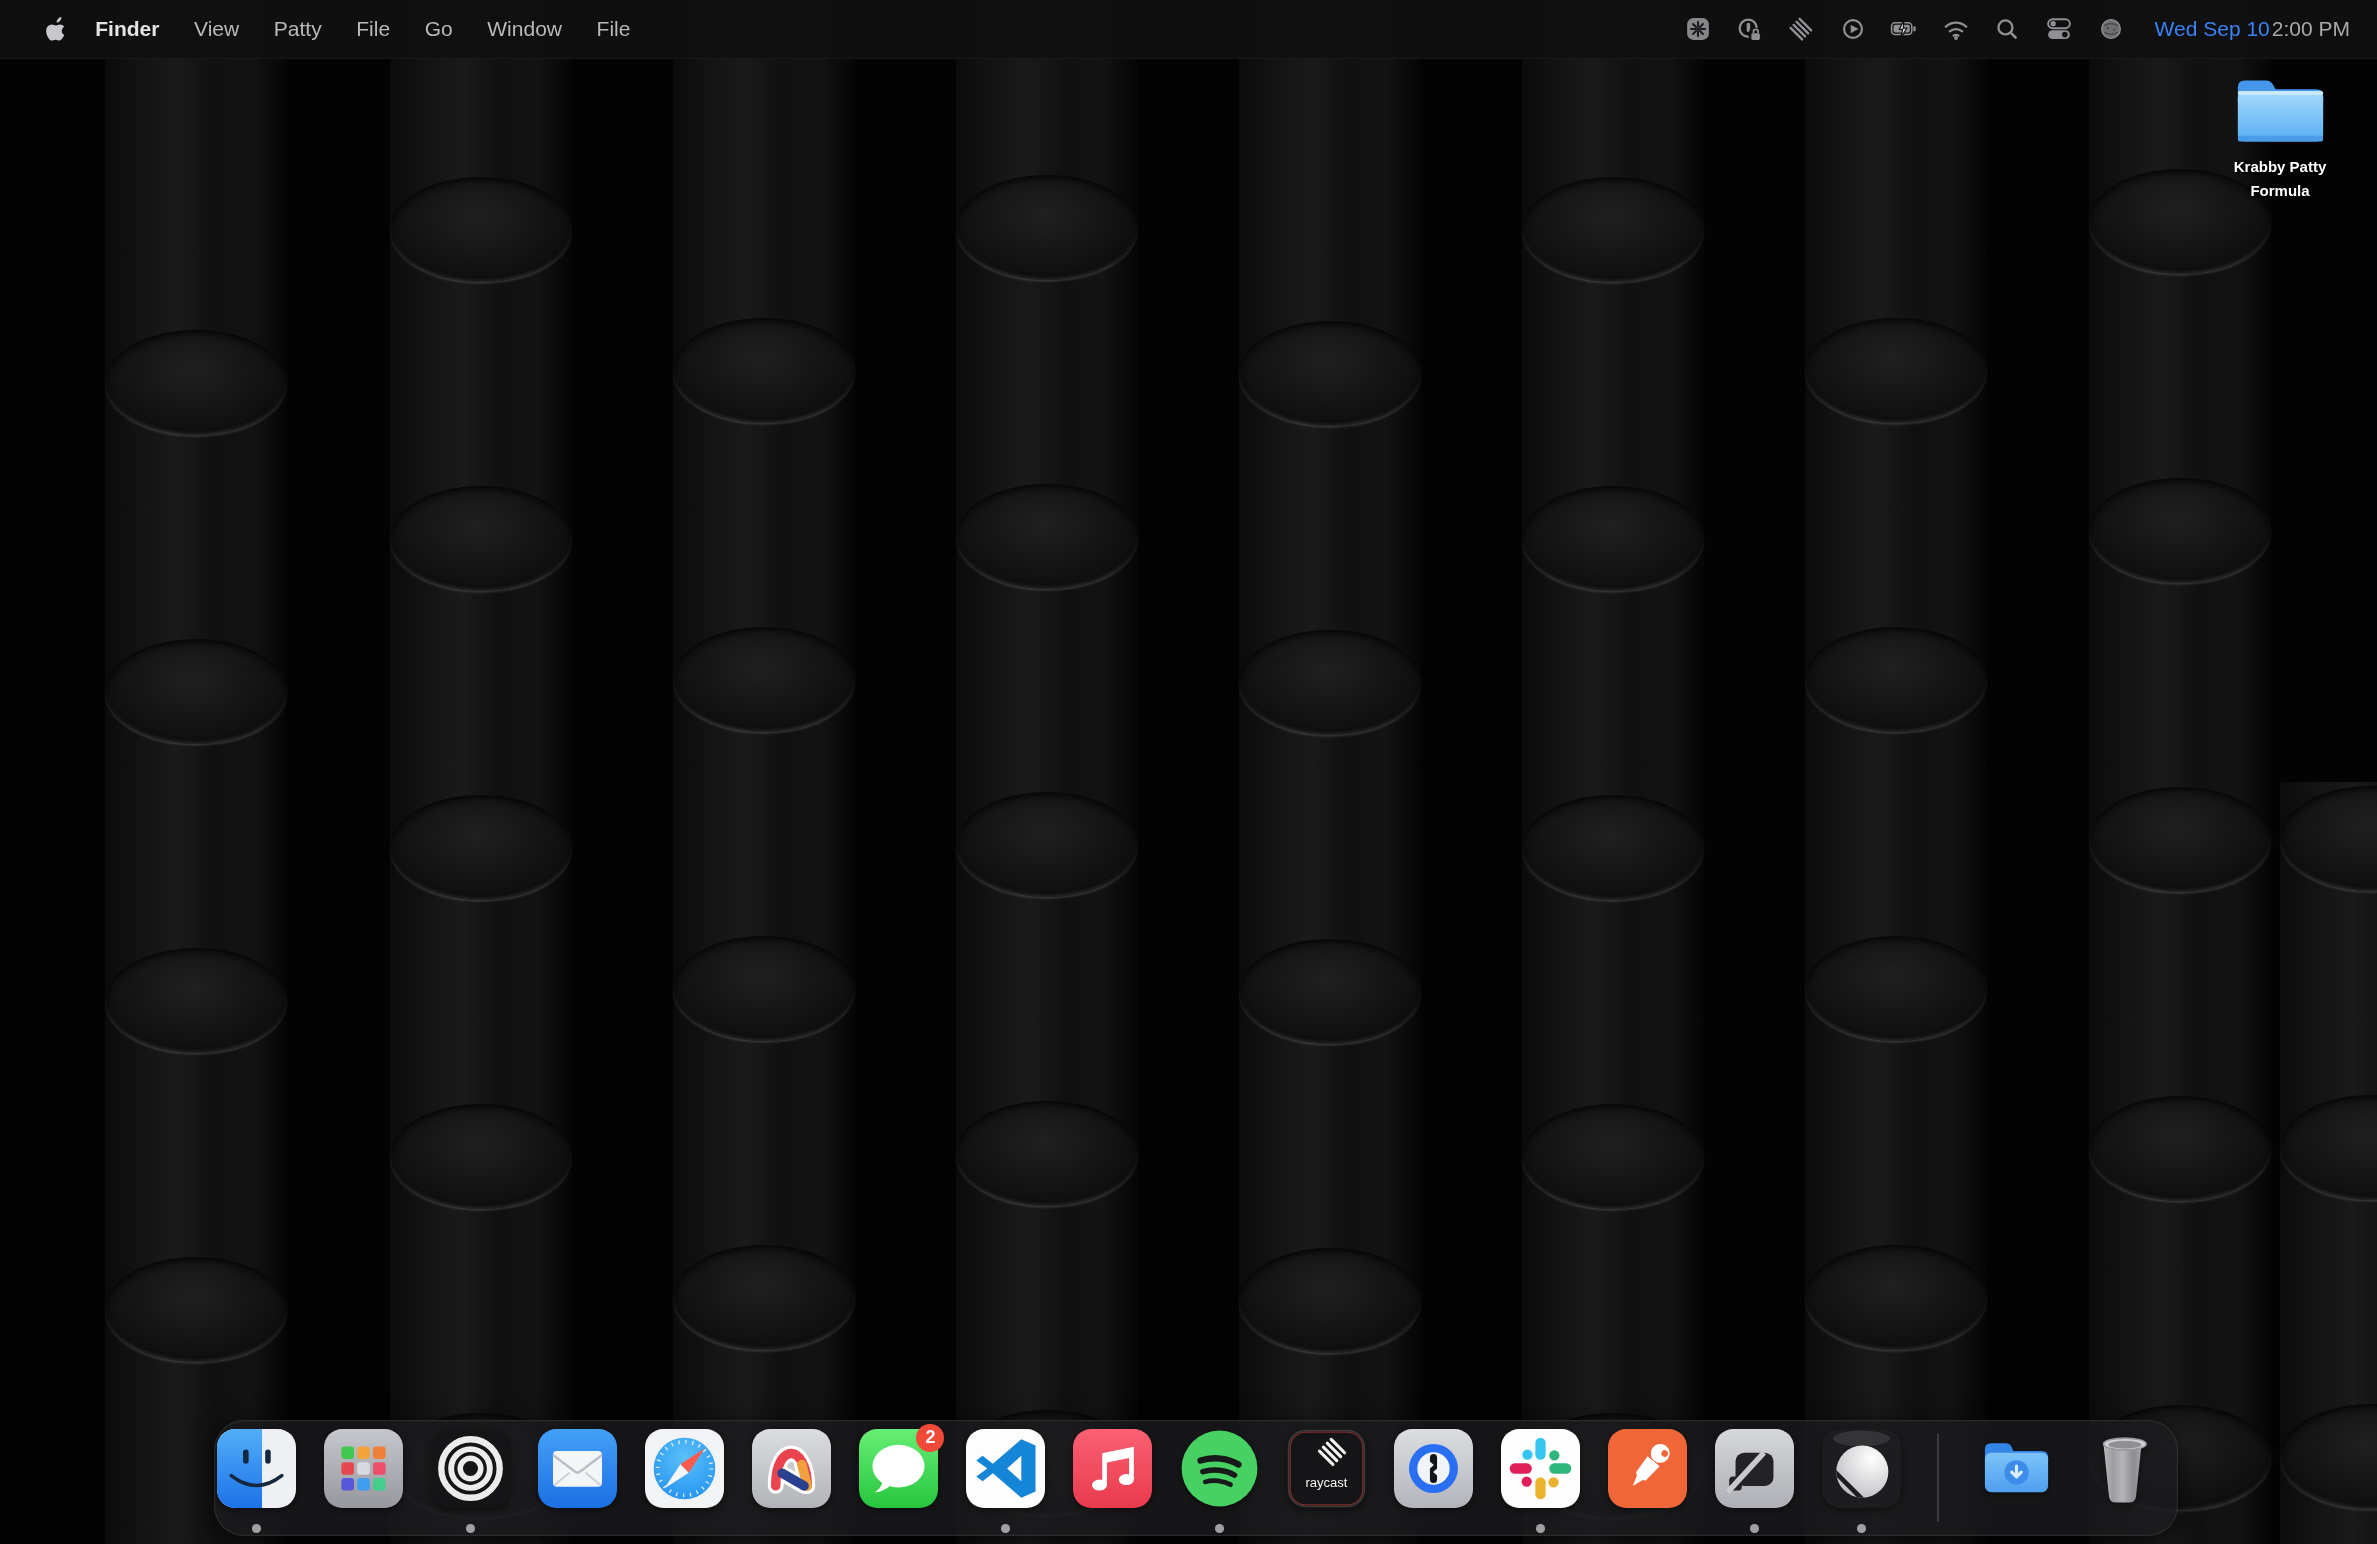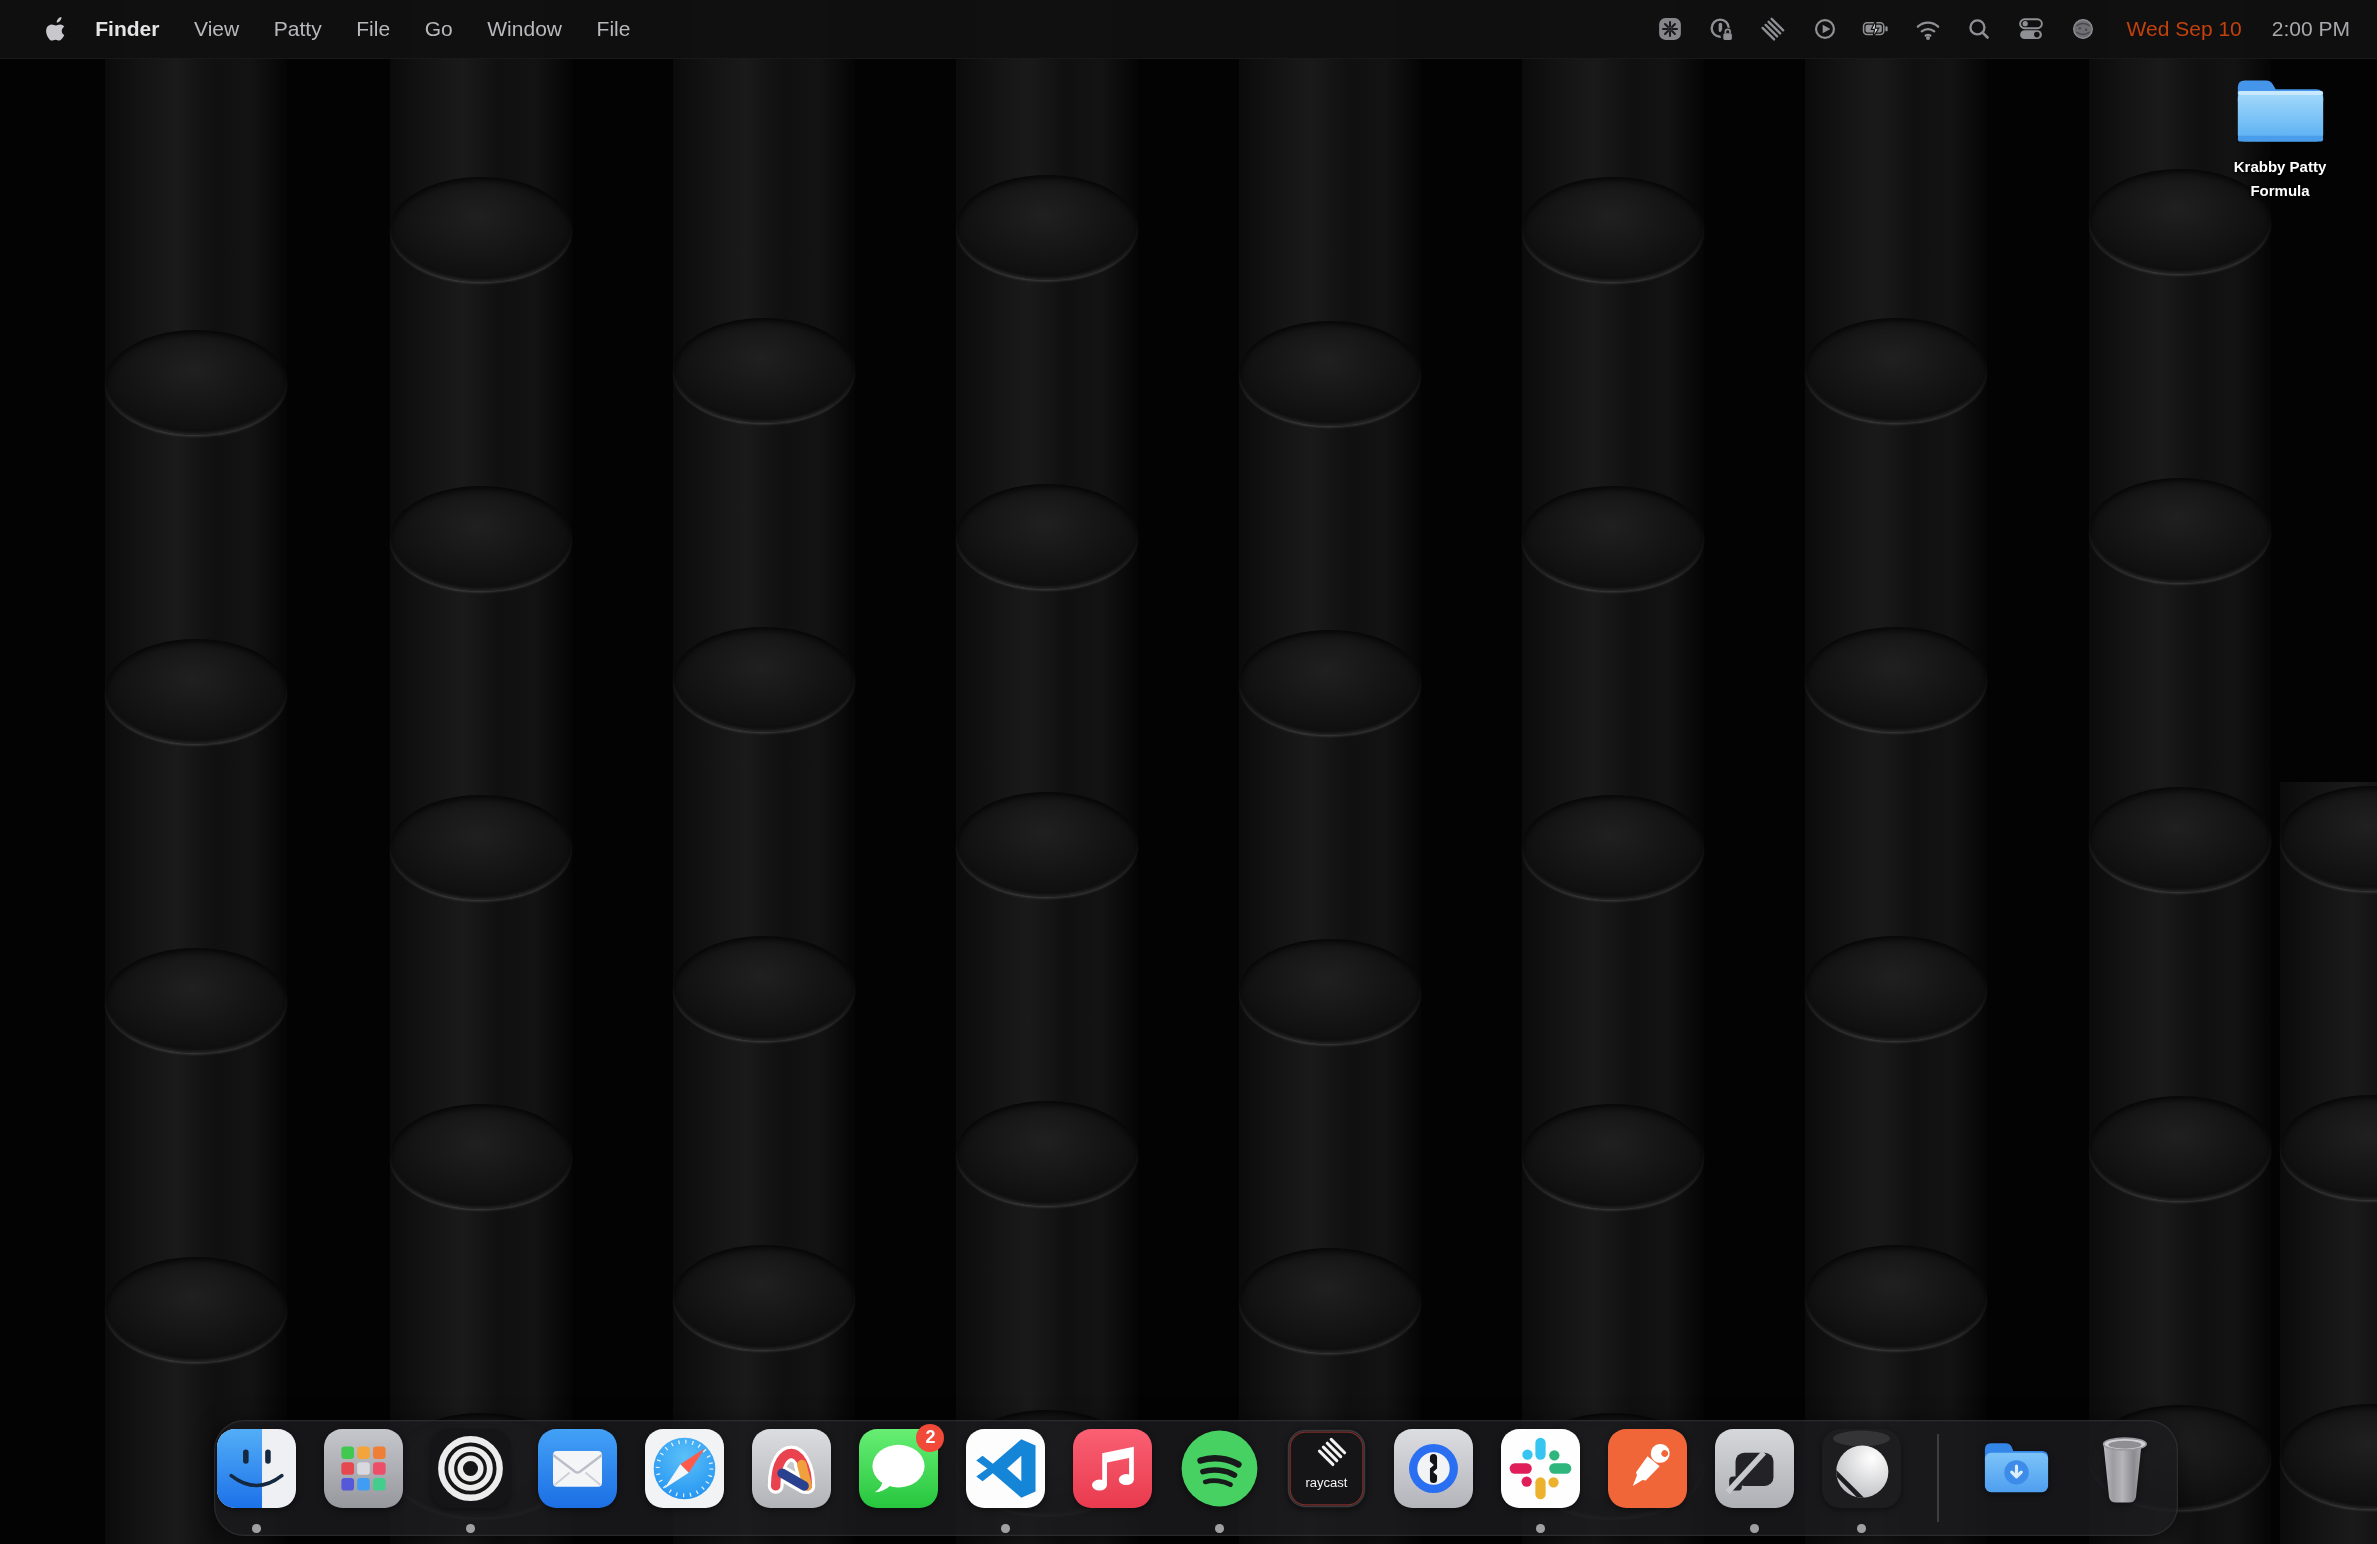--- a/index.html
+++ b/index.html
@@ -20,22 +20,22 @@
   .menubar{position:absolute;top:0;left:0;right:0;height:58px;z-index:20;
            background:rgba(16,16,16,.94);border-bottom:0.8px solid rgba(255,255,255,.04);
            display:flex;align-items:center;justify-content:space-between;
            font-size:21px;color:#b4b4b8;}
   .mb-left{display:flex;align-items:center;padding-left:46px;}
   .apple{display:flex;align-items:center;margin-right:11px;}
   .mb-app{font-weight:700;color:#e4e4e6;padding:0 17.3px;}
   .mb-item{padding:0 17.3px;color:#b9b9bd;}
   .mb-right{display:flex;align-items:center;padding-right:27px;}
   .status-icon{width:28px;height:28px;margin-left:23.6px;display:flex;align-items:center;}
-  .mb-date{margin-left:30px;color:#c2410c;}
-  .mb-time{margin-left:30px;color:#a9a9ad;}
+  .mb-date{margin-left:30px;color:#3b82f6;}
+  .mb-time{margin-left:2px;color:#a9a9ad;}
 
   
   .desk-icon{position:absolute;left:2209px;top:71px;width:142px;z-index:5;text-align:center;}
   .desk-icon svg{display:block;margin:0 auto;}
   .desk-label{margin-top:4.7px;font-size:15px;line-height:24.4px;font-weight:700;color:#fff;
               text-shadow:0 0.8px 3.1px rgba(0,0,0,.95),0 0 1.6px rgba(0,0,0,.8);}
 
   
   .dock{position:absolute;left:214px;top:1420px;width:1964px;height:116px;z-index:20;
         background:rgba(28,28,30,.80);border-radius:30px;

